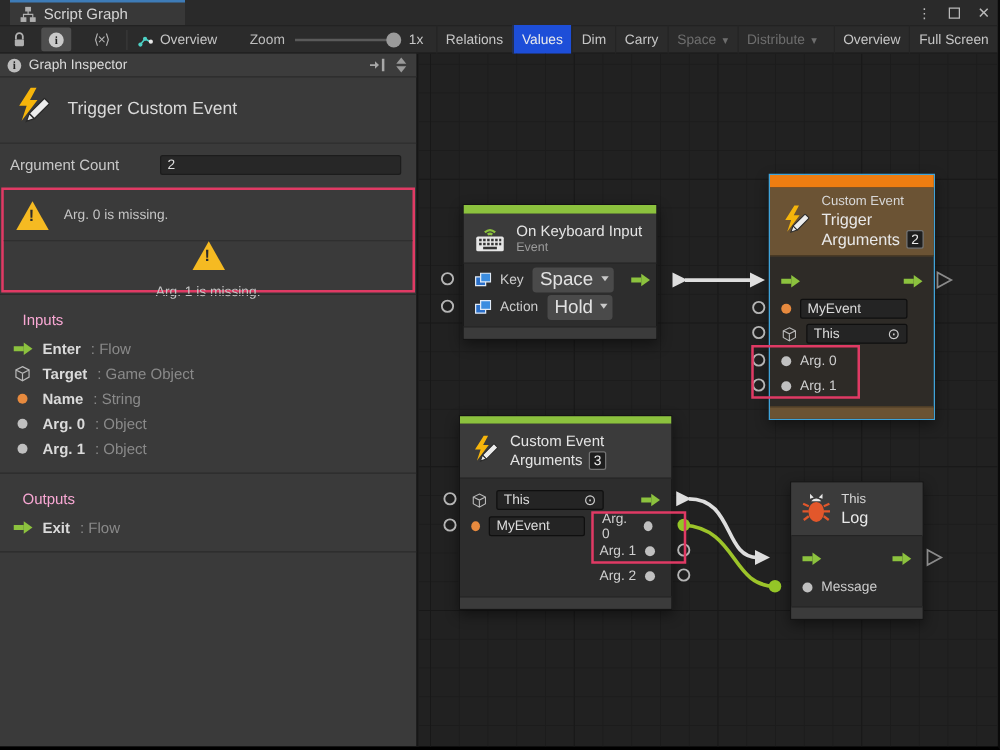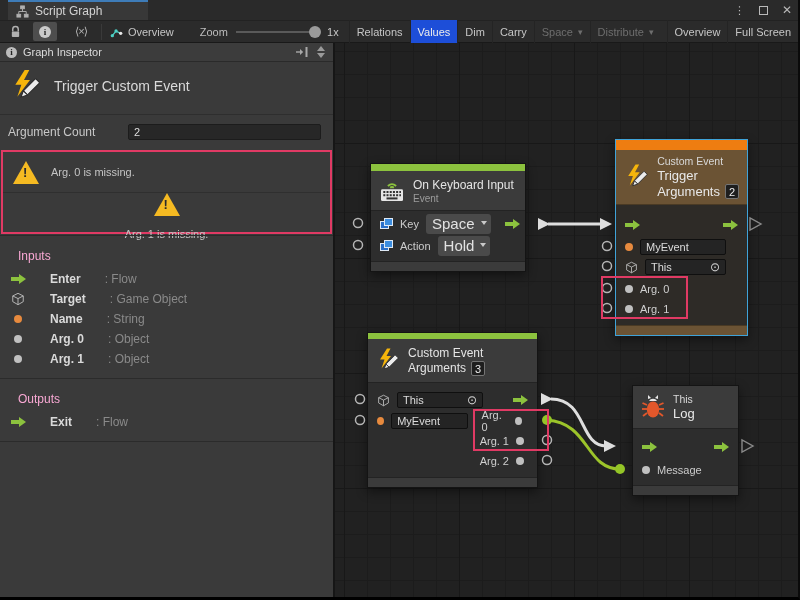--- a/index.html
+++ b/index.html
@@ -49,21 +49,21 @@
   .insp-title .name { font-size:14px; color:#d9d9d9; }
   .argrow { display:flex; align-items:center; border-top:1px solid #2e2e2e; padding:9px 12px 9px 8px; }
   .argrow .lbl { width:120px; color:#c8c8c8; }
   .fldbox { flex:1; background:#272727; border:1px solid #1c1c1c; border-radius:2px; height:16px; line-height:14px; padding:0 5px; font-size:11px; color:#dedede; }
   .warnbox { margin:1px; border:2px solid #E03A64; }
   .warnrow { height:40px; display:flex; align-items:center; gap:12px; padding:0 10px; font-size:11px; color:#c4c4c4; }
   .warnrow + .warnrow { border-top:1px solid #2f2f2f;flex-direction:column; }
   .warn-tri { width:0; height:0; border-left:13px solid transparent; border-right:13px solid transparent; border-bottom:23px solid #F5BA22; position:relative; }
   .warn-tri::after { content:"!"; position:absolute; left:-3px; top:4px; color:#2b2b2b; font-weight:bold; font-size:13px; }
   .sect-head { padding:13px 10px 6px 18px; color:#f9a8d4; }
-  .pin-item { height:20px; display:flex; align-items:center; gap:24px; padding:0 10px; }
+  .pin-item { height:20px; display:flex; align-items:center; gap:8px; padding:0 10px; }
   .pin-item .icw { width:16px; display:flex; justify-content:center; }
   .pin-item b { color:#dadada; }
   .pin-item .ptype { color:#8a8a8a; }
   .sect-div { border-top:1px solid #2b2b2b; margin-top:9px; }
   .dot { display:inline-block; border-radius:50%; }
   .dot.orange { width:8px; height:8px; background:#E78A3E; }
   .dot.gray { width:8px; height:8px; background:#c0c0c0; }
   .fa { position:relative; display:inline-block; width:15px; height:10px; }
   .fa::before { content:""; position:absolute; left:0; top:3px; width:8px; height:4px; background:#8CC23E; }
   .fa::after { content:""; position:absolute; left:8px; top:0; border-left:7px solid #8CC23E; border-top:5px solid transparent; border-bottom:5px solid transparent; }

